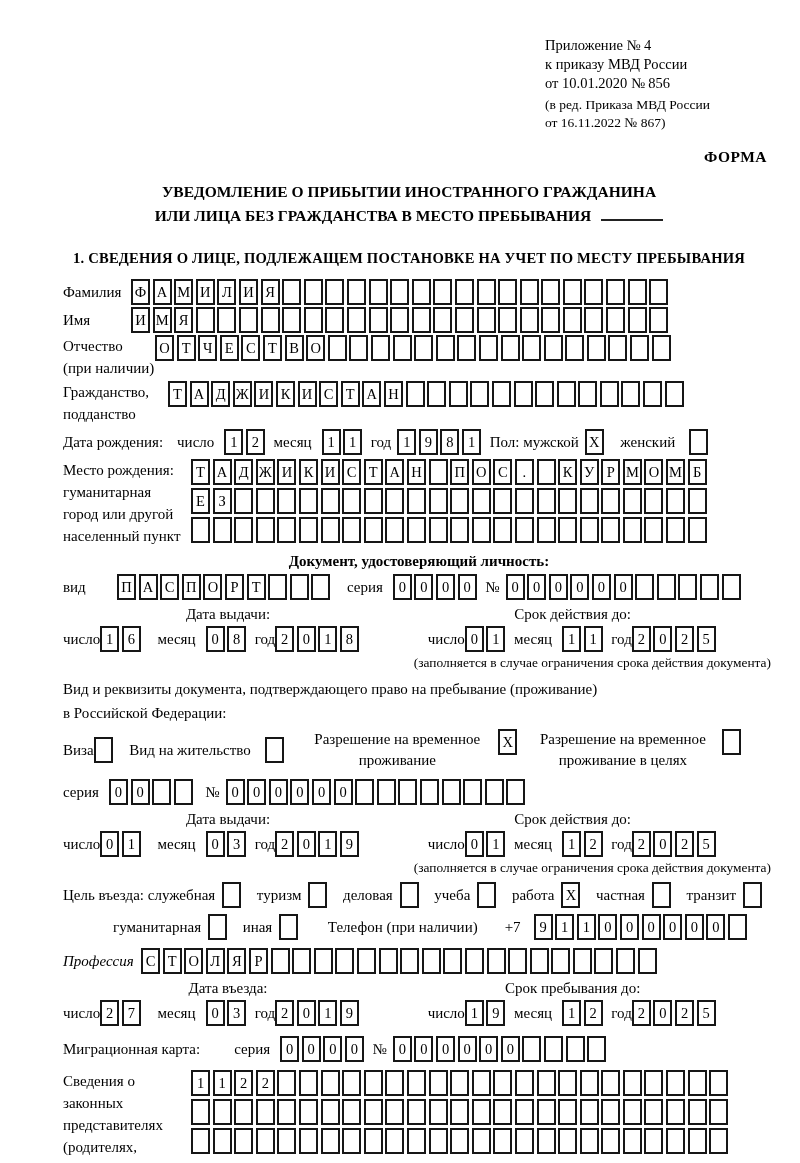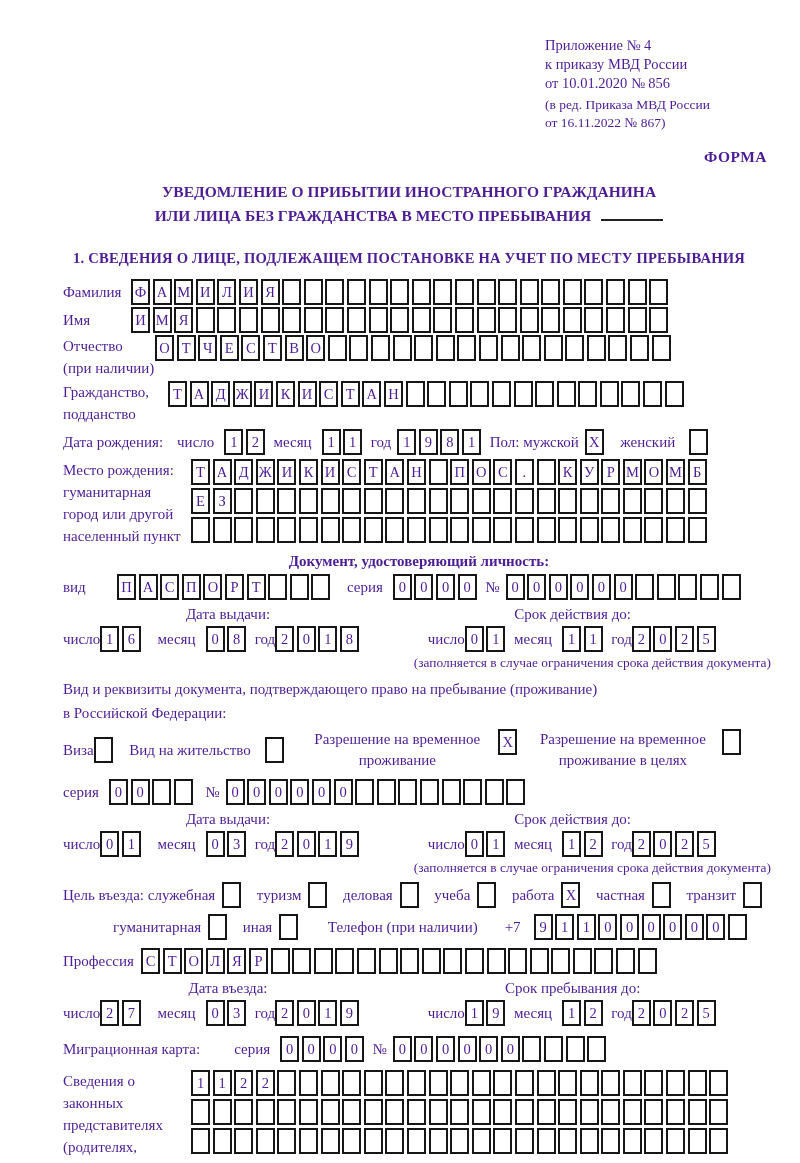--- a/index.html
+++ b/index.html
@@ -1,19 +1,19 @@
 <!DOCTYPE html>
 <html lang="ru"><head>
 <meta charset="utf-8">
 <style>
   * { box-sizing: border-box; margin: 0; padding: 0; }
   html,body { background:#888; }
   .page {
     width: 800px; height: 1163px; margin: 0 auto;
-    background: #ffffff; color: #4c1d95;
+    background: #ffffff; color: #000000;
     font-family: "Liberation Serif", "DejaVu Serif", serif;
     font-size: 15px; position: relative;
     padding: 36px 25px 0 63px; overflow: hidden;
   }
   
   .annex { margin-left: 482px; line-height: 19px; font-size: 14.5px; }
   .annex-note { margin-left: 482px; margin-top: 3px; line-height: 18px; font-size: 13.5px; }
   .form-word { text-align: right; margin: 16px 8px 0 0; font-weight: bold; font-size: 15.5px; letter-spacing: .5px; }
   
   .title { text-align: center; font-weight: bold; font-size: 15.5px; line-height: 24px; margin: 14px 0 0 -20px; }
@@ -26,21 +26,21 @@
     border: 2px solid #161616; margin-right: 2.6px;
     display: inline-flex; align-items: center; justify-content: center;
     font-size: 14.5px; background: #fff;
   }
   .row { display: flex; align-items: flex-start; margin-bottom: 2px; }
   .lbl { line-height: 26px; flex: none; }
   .lbl2 { line-height: 22px; flex: none; }
   .boxcol > .cells { margin-bottom: 3px; }
   
   .w68 { width: 68px; } .w92 { width: 92px; }
-  .w105 { width: 105px; } .w128 { width: 128px; } .w78 { width: 78px; }
+  .w105 { width: 105px; } .w128 { width: 128px; } .w78 { width: 78px; font-style: italic; }
   .centerhead { text-align: center; font-weight: bold; margin: 6px 0 4px 0; }
   .sp6 { width: 6px; flex: none; } .sp10 { width: 10px; flex: none; }
   .sp14 { width: 14px; flex: none; } .sp20 { width: 20px; flex: none; }
   .date-split { display: flex; margin-top: 6px; font-family: Liberation Serif, serif; }
   .dhalf-l { width: 47%; } .dhalf-r { width: 53%; }
   .dcap { text-align: center; margin-bottom: 3px; width: 330px; }
   .dcap-r { width: 350px; }
   .dboxes { display: flex; align-items: center; }
   .dboxes .lbl { line-height: 26px; }
   .note { font-size: 13.4px; text-align: right; margin: 3px 4px 6px 0; }

